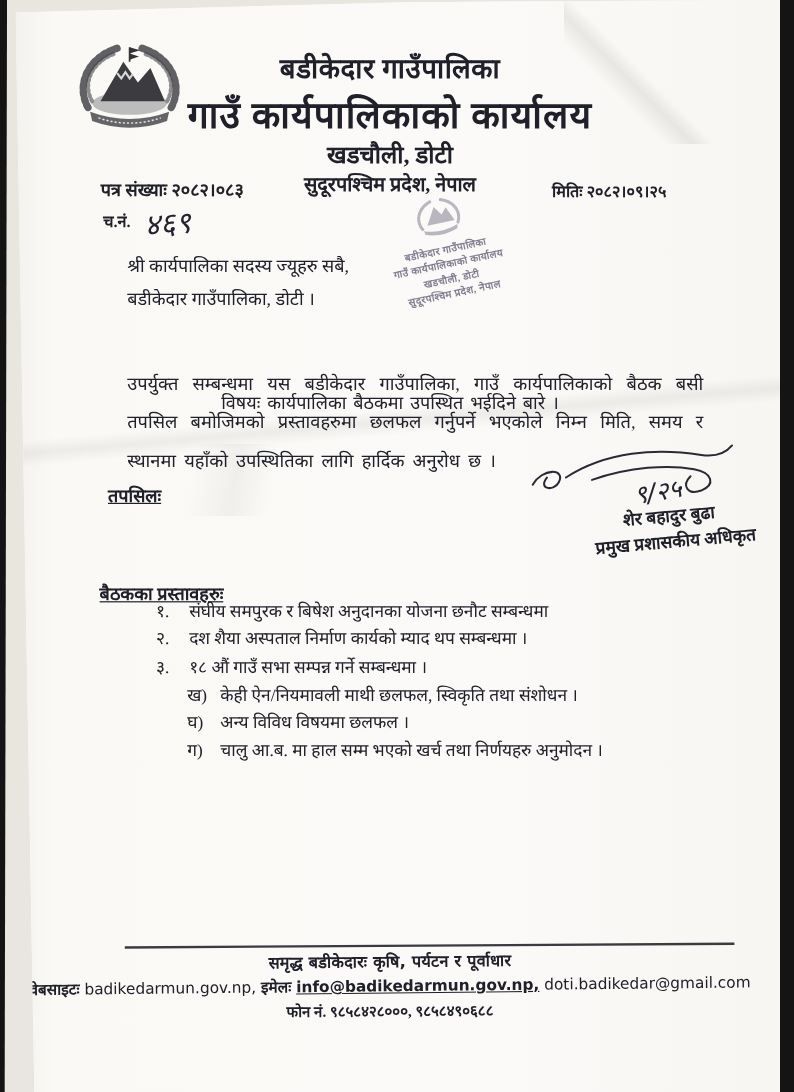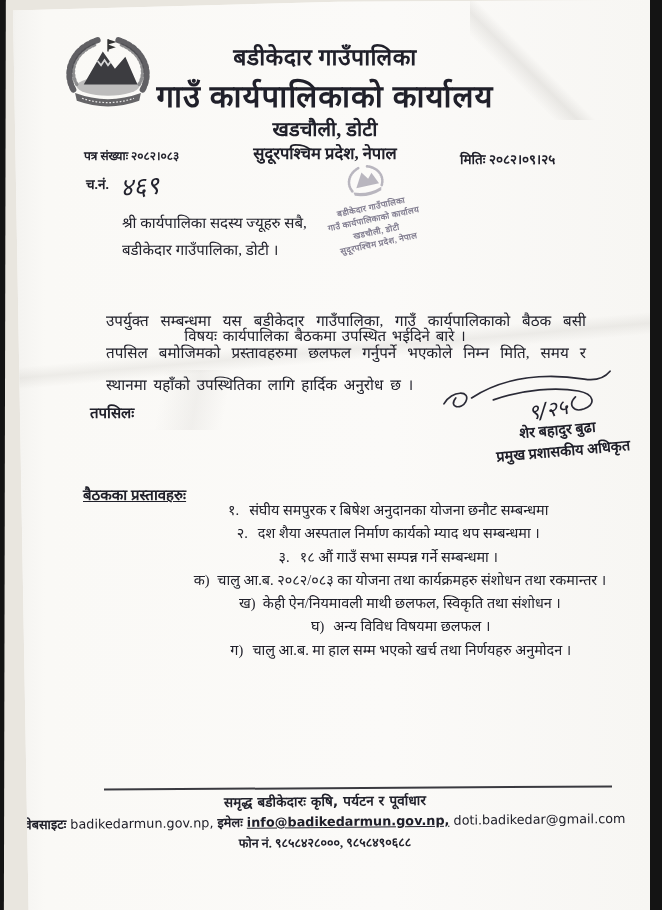--- a/index.html
+++ b/index.html
@@ -24,56 +24,56 @@
   .abs{position:absolute;}
   .ink{color:#20202a;}
   .b{font-weight:bold;}
   .center{left:0;right:0;text-align:center;}
 
   
   .lh1{top:40px;font-size:23px;letter-spacing:0.5px;}
   .lh2{top:74px;font-size:31px;letter-spacing:1px;}
   .lh3{top:115px;font-size:20px;}
   .lh4{top:141px;font-size:16.5px;}
-  .refline{left:84px;top:147px;font-size:12px;}
+  .refline{left:84px;top:147px;font-size:15px;}
   .dateline{left:444px;top:150px;font-size:13.5px;padding-left:16px;}
   .chalani{left:86px;top:168px;font-size:13.5px;}
   .hand{font-family:"DejaVu Sans",sans-serif;font-style:italic;color:#23232e;}
   .chalani .hand{font-size:25px;display:inline-block;transform:rotate(-4deg);
     margin-left:8px;vertical-align:-6px;font-weight:normal;}
 
   
   .logo{left:56px;top:32px;width:104px;height:84px;}
   
   .stamp{left:292px;top:163px;width:158px;transform:rotate(-12deg);
     color:rgba(98,92,116,0.78);text-align:center;line-height:12.5px;}
   .stamp .s-emblem{width:46px;height:36px;opacity:0.45;filter:grayscale(20%);}
   .stamp .s-line{font-size:8.5px;font-weight:bold;letter-spacing:0.3px;}
 
   
-  .addr{left:122px;top:210px;font-size:15px;line-height:27px;}
+  .addr{left:106px;top:210px;font-size:15px;line-height:27px;}
 
   
   .subject{top:277px;font-size:15px;word-spacing:2px;margin-top:48px;}
 
   
   .bodypara{left:106px;right:64px;top:305px;font-size:15.2px;line-height:32px;
     text-align:justify;word-spacing:3px;}
 
   
   .sig-svg{left:436px;top:366px;width:178px;height:50px;}
   .sig-num{left:528px;top:395px;font-size:21px;transform:rotate(-9deg);}
   .sig-name{left:519px;top:419px;font-size:14.5px;transform:rotate(-5deg);}
   .sig-title{left:496px;top:440px;font-size:14.5px;transform:rotate(-5deg);}
 
   
-  .tap-head{left:90px;top:402px;font-size:15px;}
+  .tap-head{left:90px;top:402px;font-size:15px;text-decoration:underline;}
   .tap-rows{left:90px;top:424px;font-size:14.6px;line-height:22.6px;width:470px;}
   .agenda-head{left:83px;top:484px;font-size:15px;text-decoration:underline;}
-  .agenda{left:0;top:499px;font-size:14.4px;line-height:23.3px;width:640px;text-align:center;}
+  .agenda{left:0;top:499px;font-size:14.4px;line-height:23.3px;width:640px;}
   .a-row{padding-left:130px;}
   .a-row.sub{padding-left:156px;}
   .a-row .m{display:inline-block;min-width:24px;}
 
   
   .rule{left:104px;width:508px;top:787px;height:2.4px;background:#3a3a40;
     transform:rotate(-0.35deg);}
   .slogan{top:792px;font-size:13.5px;font-family:"DejaVu Sans",sans-serif;
     font-weight:bold;letter-spacing:0.2px;transform:rotate(-0.6deg);}
   .webline{top:812px;font-size:12.8px;font-family:"DejaVu Sans",sans-serif;
@@ -172,24 +172,20 @@
       </div>
       <div class="a-row">
         <span class="m">२.</span>
         <span>दश शैया अस्पताल निर्माण कार्यको म्याद थप सम्बन्धमा ।</span>
       </div>
       <div class="a-row">
         <span class="m">३.</span>
         <span>१८ औं गाउँ सभा सम्पन्न गर्ने सम्बन्धमा ।</span>
       </div>
       <div class="a-row sub">
-        <span class="m">क)</span>
-        <span>चालु आ.ब. २०८२/०८३ का योजना तथा कार्यक्रमहरु संशोधन तथा रकमान्तर ।</span>
-      </div>
-      <div class="a-row sub">
         <span class="m">ख)</span>
         <span>केही ऐन/नियमावली माथी छलफल, स्विकृति तथा संशोधन ।</span>
       </div>
       <div class="a-row sub">
         <span class="m">घ)</span>
         <span>अन्य विविध विषयमा छलफल ।</span>
       </div>
       <div class="a-row sub">
         <span class="m">ग)</span>
         <span>चालु आ.ब. मा हाल सम्म भएको खर्च तथा निर्णयहरु अनुमोदन ।</span>

